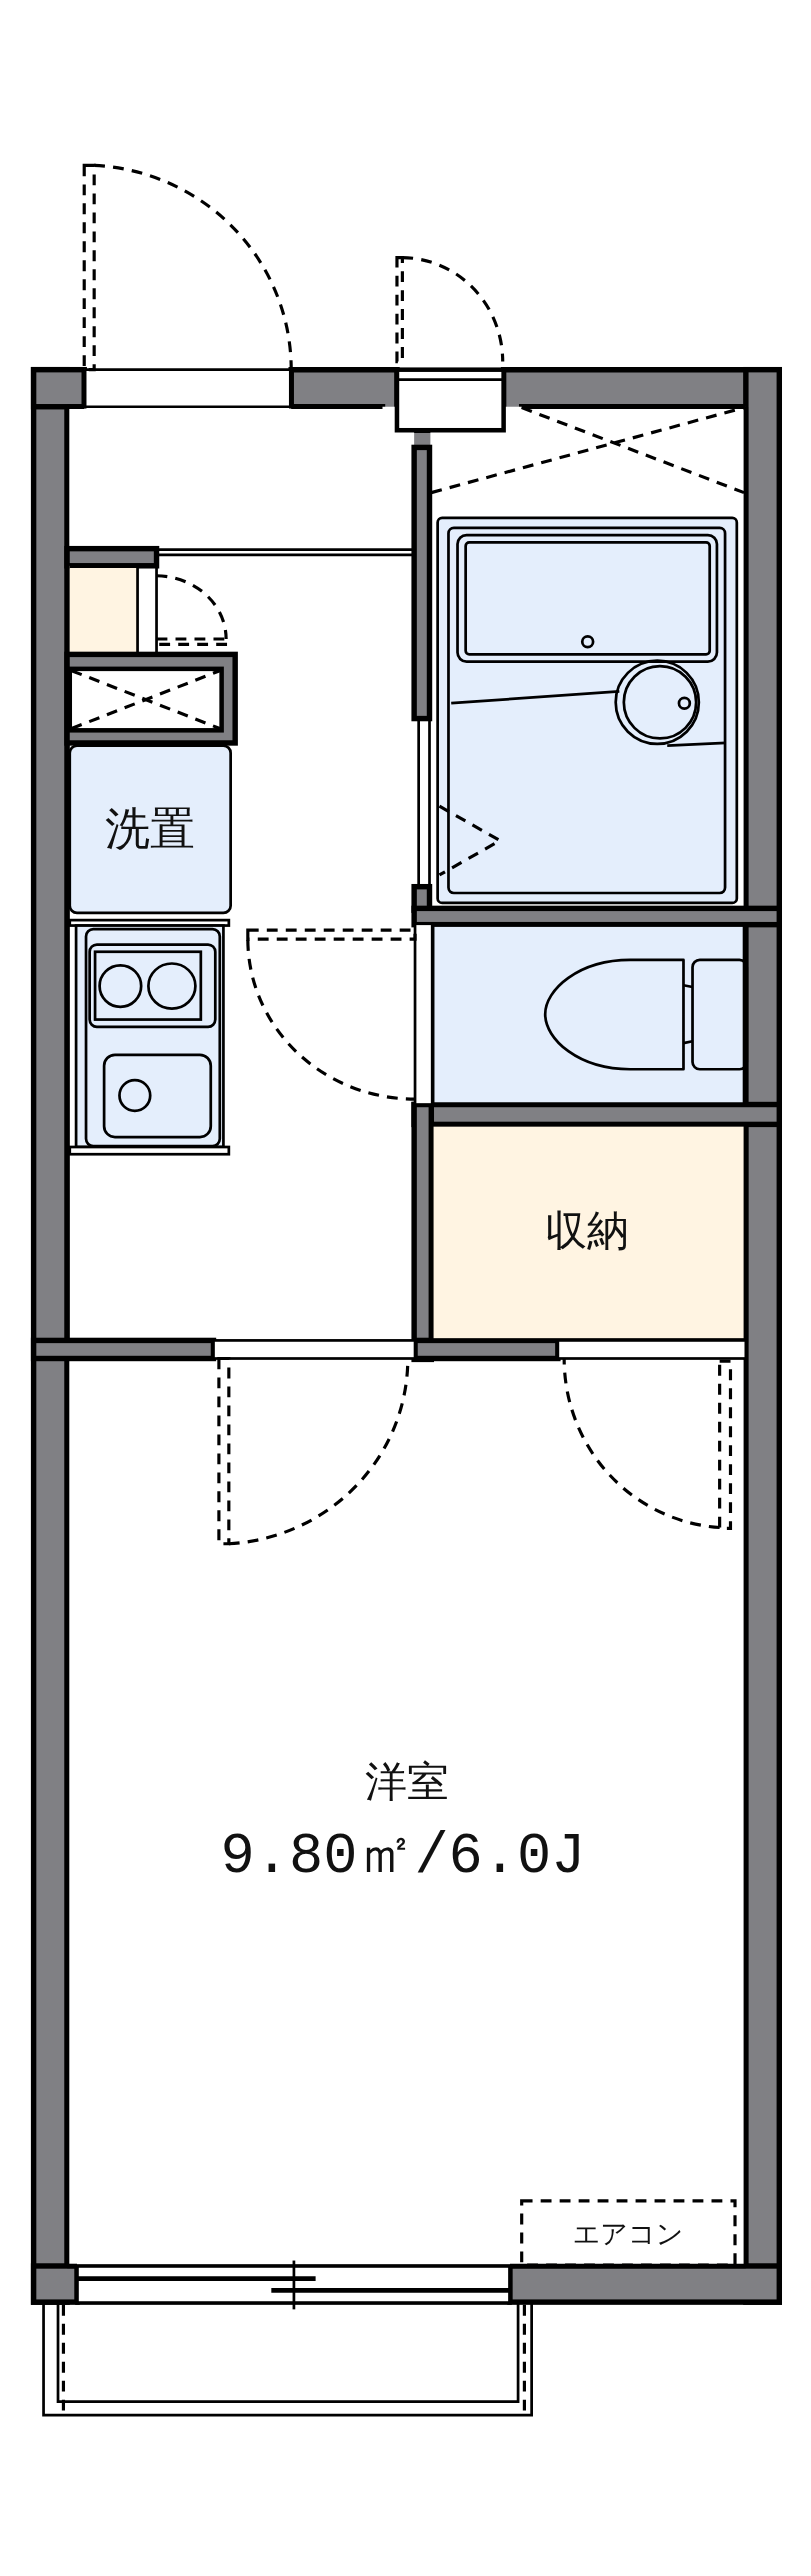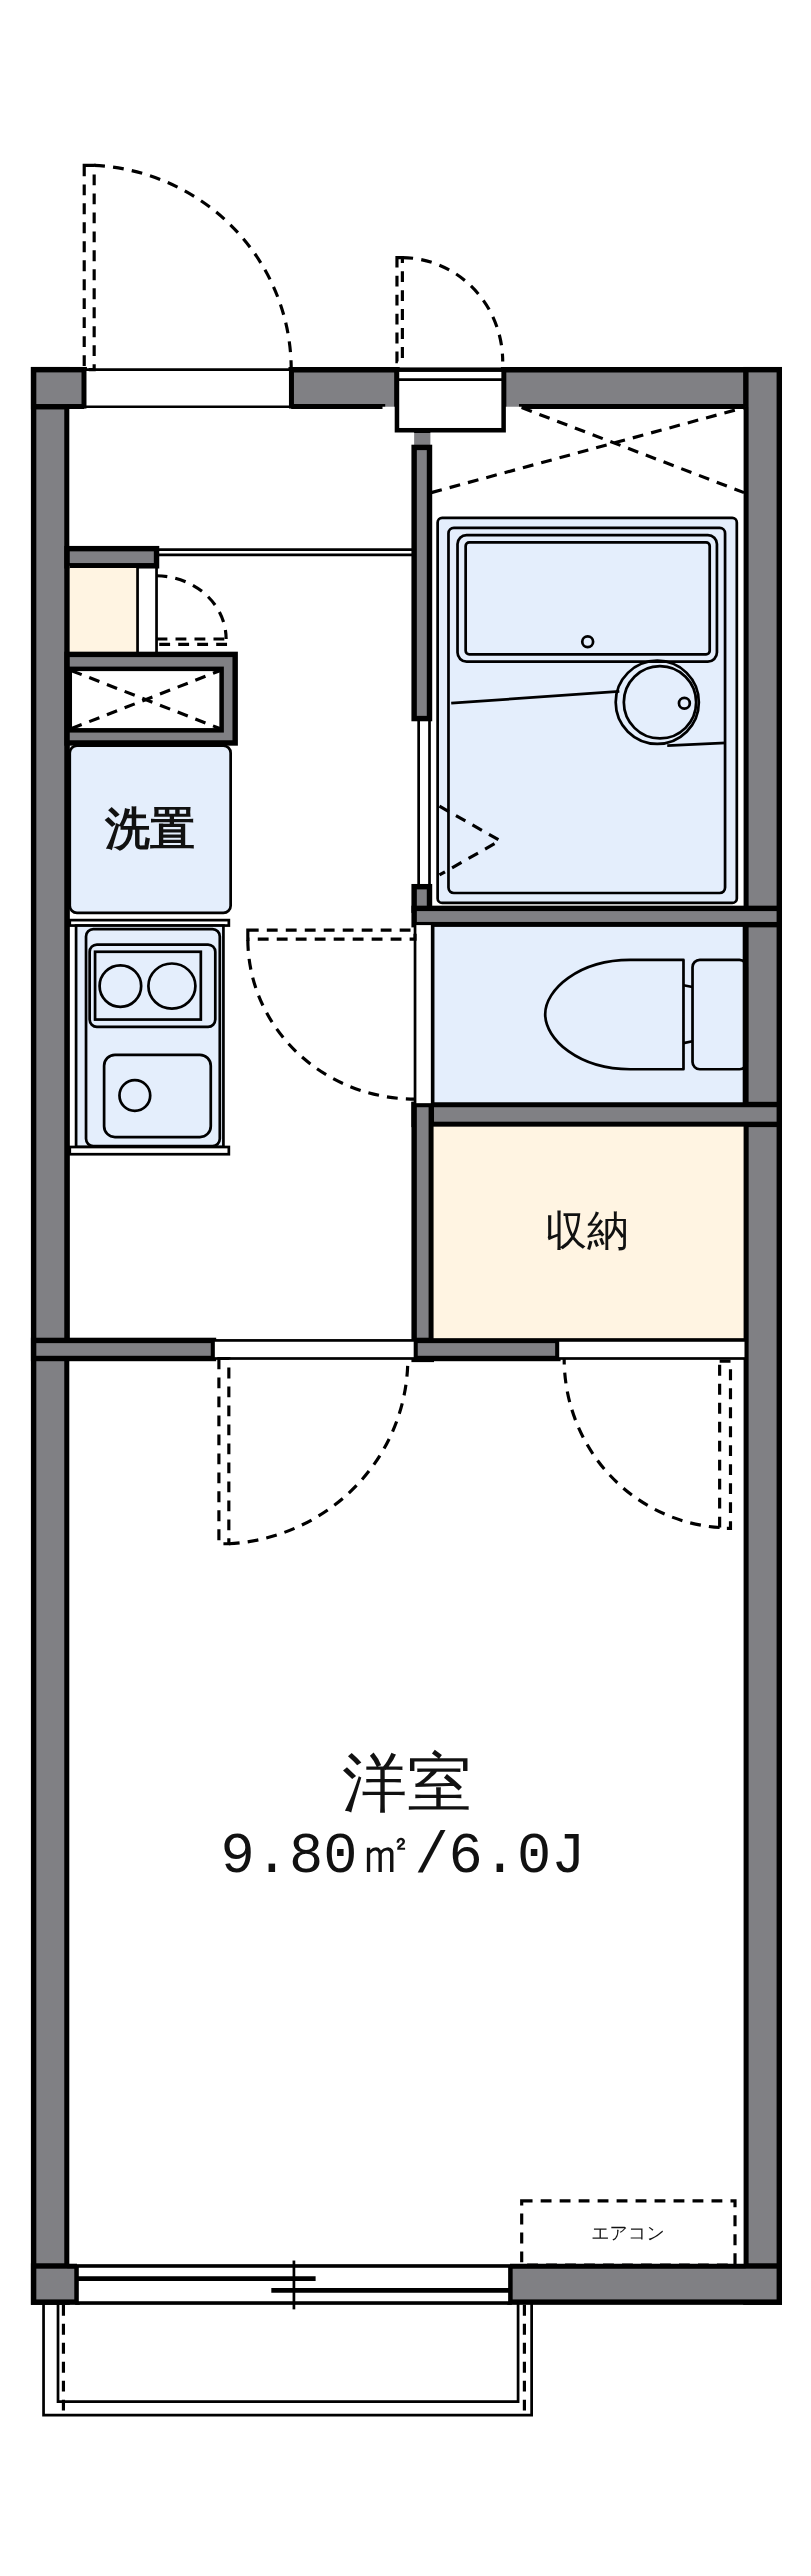--- a/index.html
+++ b/index.html
@@ -7,23 +7,23 @@
   #plan { position: absolute; left: 0; top: 0; width: 812px; height: 2576px; }
   .wall { fill: #808084; stroke: #000; stroke-width: 6; stroke-linejoin: miter; }
   .line { fill: none; stroke: #000; stroke-width: 5; }
   .thin { fill: none; stroke: #000; stroke-width: 3; }
   .dash { fill: none; stroke: #000; stroke-width: 3.5; stroke-dasharray: 12 9; }
   .blue { fill: #e4eefc; }
   .beige { fill: #fff4e2; }
   .label { position: absolute; font-family: "DejaVu Sans", sans-serif; color: #111; white-space: nowrap; transform: translate(-50%, -50%); line-height: 1; }
   .lbl-senti { font-size: 45px; }
   .lbl-shuno { font-size: 42px; }
-  .lbl-yoshitsu { font-size: 65px; }
+  .lbl-yoshitsu { font-size: 42px; }
   .lbl-area { font-size: 57px; font-family: Liberation Mono, monospace; }
-  .lbl-ac { font-size: 18px; }
+  .lbl-ac { font-size: 27px; }
 </style>
 </head>
 <body>
 
 <svg id="plan" viewBox="0 0 898 2850" xmlns="http://www.w3.org/2000/svg">
 
   <g>
 
     <rect class="wall" x="37" y="409" width="37" height="2138"></rect>
 
@@ -171,18 +171,18 @@
   </g>
 
   <g>
     <path class="thin" d="M48 2548 V2672 H588 V2548"></path>
     <path class="thin" d="M64 2548 V2657 H573 V2548"></path>
     <line class="dash" x1="70" y1="2550" x2="70" y2="2670"></line>
     <line class="dash" x1="580" y1="2550" x2="580" y2="2670"></line>
   </g>
 </svg>
 
-<div class="label lbl-senti" style="left:150px; top:828px;font-weight:bold;">洗置</div>
+<div class="label lbl-senti" style="left:150px; top:828px;">洗置</div>
 <div class="label lbl-shuno" style="left:587px; top:1231px;">収納</div>
 <div class="label lbl-yoshitsu" style="left:407px; top:1782px;">洋室</div>
 <div class="label lbl-area" style="left:403px; top:1857px;">9.80㎡/6.0J</div>
 <div class="label lbl-ac" style="left:628px; top:2233px;">エアコン</div>
 
 
 </body></html>

